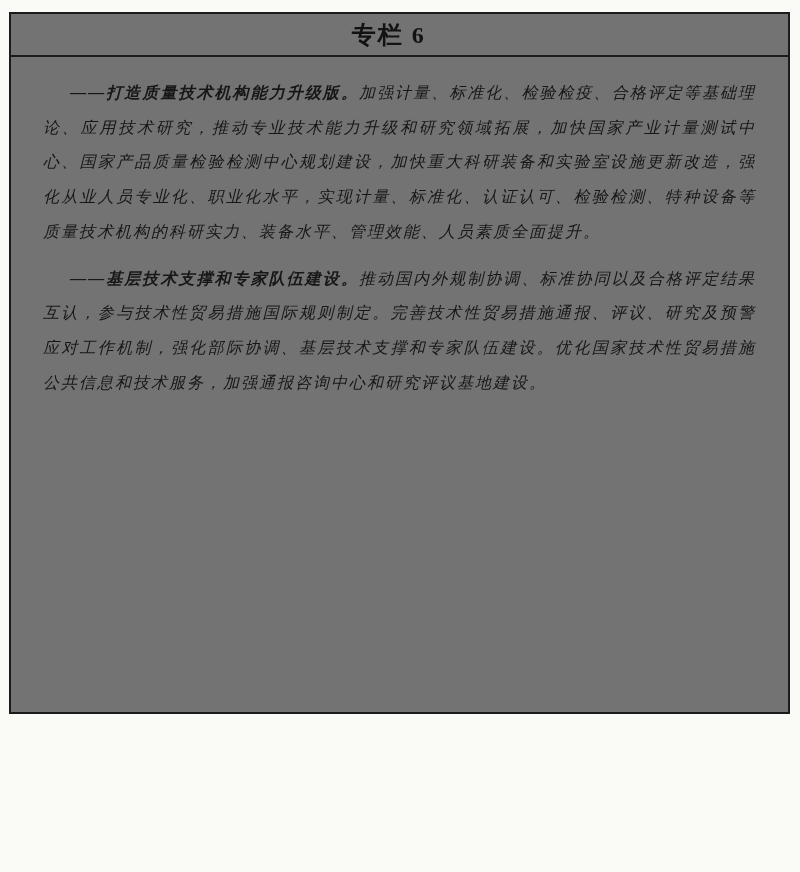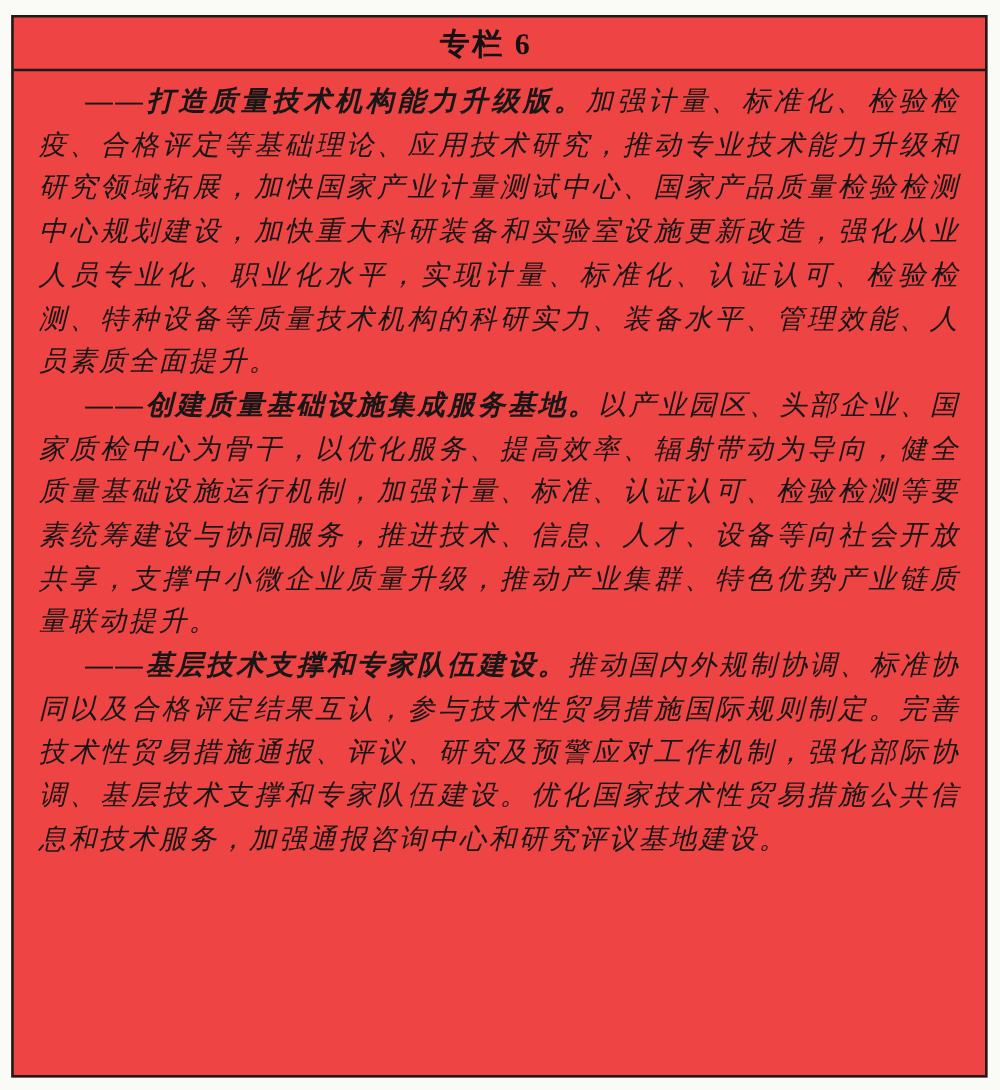--- a/index.html
+++ b/index.html
@@ -16,46 +16,46 @@
     width: 800px;
     height: 872px;
     background: #fafaf7;
     box-sizing: border-box;
   }
   .doc-box {
     position: absolute;
     left: 9px;
     top: 12px;
     width: 781px;
-    height: 850px;
+    height: 702px;
     border: 2.5px solid #1b1b1b;
     box-sizing: border-box;
-    background: #ef4444;
+    background: #737373;
   }
   .title-bar {
     height: 43px;
     border-bottom: 2.5px solid #1b1b1b;
     box-sizing: border-box;
     display: flex;
     align-items: center;
     justify-content: center;
     font-weight: bold;
     font-size: 24px;
     letter-spacing: 2px;
     color: #121212;
     white-space: nowrap;
   }
   .title-bar .title-label { margin-right: 0.9em; }
   .content {
     padding: 7px 20px 12px 20px;
     box-sizing: border-box;
   }
   .para {
-    margin: 0;
-    font-size: 22px;
+    margin: 12px;
+    font-size: 16px;
     line-height: 34.7px;
     letter-spacing: 2px;
     color: #171717;
     text-align: justify;
     text-justify: inter-ideograph;
     text-indent: 1.7em;
     font-style: italic;
   }
   .para .lead {
     font-weight: bold;
@@ -69,21 +69,18 @@
 
     <div class="title-bar">
       <span class="title-label">专栏 6</span>
     </div>
 
     <div class="content">
       <p class="para">
         <span class="lead">——打造质量技术机构能力升级版。</span><span class="body-text">加强计量、标准化、检验检疫、合格评定等基础理论、应用技术研究，推动专业技术能力升级和研究领域拓展，加快国家产业计量测试中心、国家产品质量检验检测中心规划建设，加快重大科研装备和实验室设施更新改造，强化从业人员专业化、职业化水平，实现计量、标准化、认证认可、检验检测、特种设备等质量技术机构的科研实力、装备水平、管理效能、人员素质全面提升。</span>
       </p>
       <p class="para">
-        <span class="lead">——创建质量基础设施集成服务基地。</span><span class="body-text">以产业园区、头部企业、国家质检中心为骨干，以优化服务、提高效率、辐射带动为导向，健全质量基础设施运行机制，加强计量、标准、认证认可、检验检测等要素统筹建设与协同服务，推进技术、信息、人才、设备等向社会开放共享，支撑中小微企业质量升级，推动产业集群、特色优势产业链质量联动提升。</span>
-      </p>
-      <p class="para">
         <span class="lead">——基层技术支撑和专家队伍建设。</span><span class="body-text">推动国内外规制协调、标准协同以及合格评定结果互认，参与技术性贸易措施国际规则制定。完善技术性贸易措施通报、评议、研究及预警应对工作机制，强化部际协调、基层技术支撑和专家队伍建设。优化国家技术性贸易措施公共信息和技术服务，加强通报咨询中心和研究评议基地建设。</span>
       </p>
     </div>
 
   </div>
 </div>
 
 </body></html>

